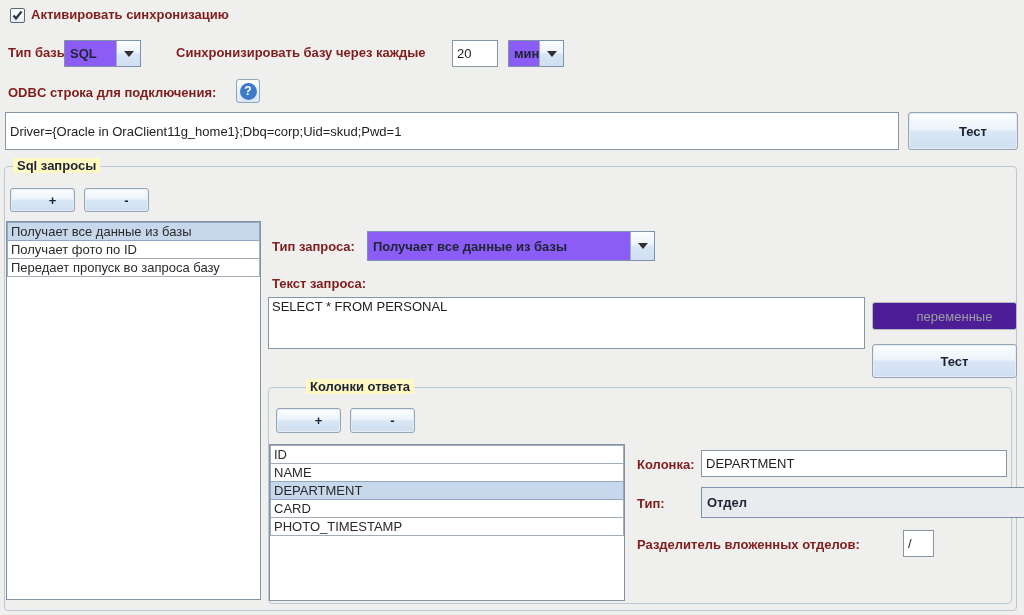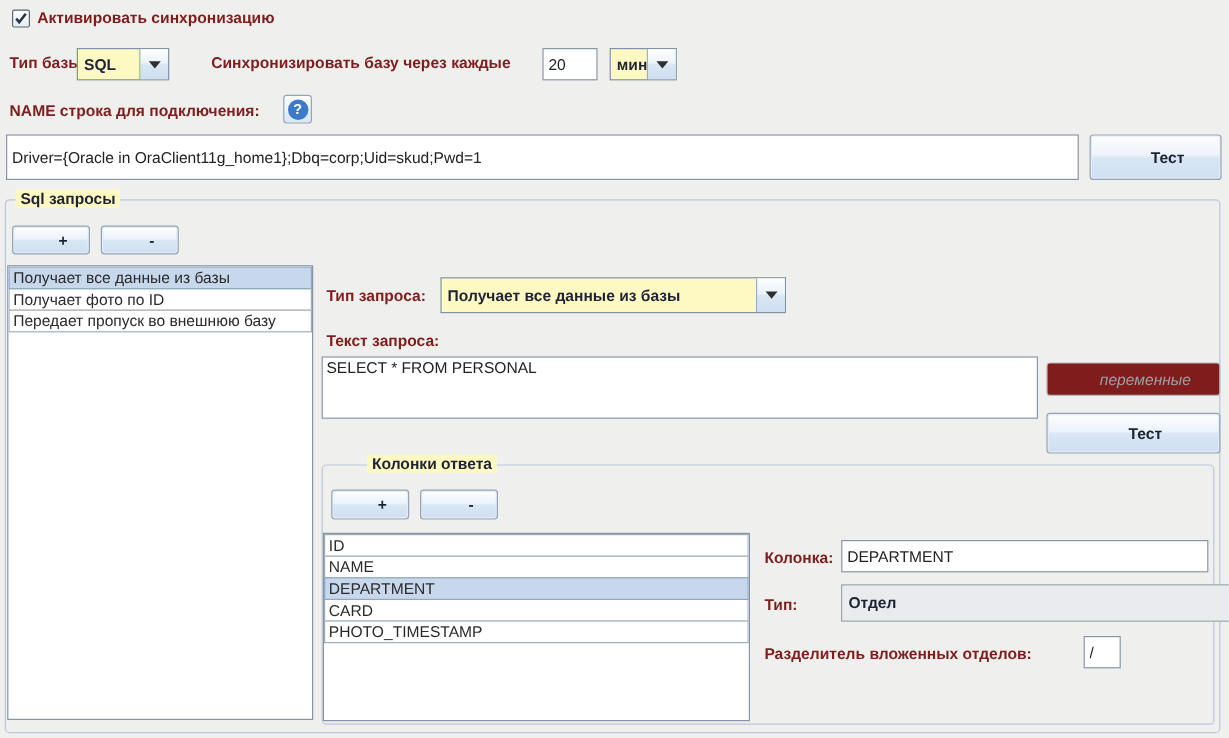--- a/index.html
+++ b/index.html
@@ -16,35 +16,35 @@
   
   .btn {
     display:flex; align-items:center; justify-content:center;
     background:linear-gradient(180deg,#fdfefe 0%,#ecf3fb 45%,#d8e6f5 52%,#cfdff2 100%);
     border:1px solid #94a5ba; border-radius:3px;
     font-weight:bold; color:#1c2230; cursor:pointer;
     box-shadow:0 0 0 1px #e7ecf2 inset;
     padding-left:20px;
   }
   .btn.disabled {
-    background:#7f1d1d; border-color:#b4bac1; color:#9d9fa3;
-    font-weight:normal; box-shadow:none; cursor:default;font-style:italic;
+    background:#4c1d95; border-color:#b4bac1; color:#9d9fa3;
+    font-weight:normal; box-shadow:none; cursor:default;
   }
 
   
   .tfield {
     background:#fff; border:1px solid #8795a5; color:#222;
     font-family:"Liberation Sans","DejaVu Sans",sans-serif; font-size:13px;
     padding:0 4px; outline:none;
   }
   textarea.tfield { resize:none; padding:1px 3px; line-height:16px; }
 
   
   .combo {
-    display:flex; align-items:stretch; background:#fef9c3;
+    display:flex; align-items:stretch; background:#8b5cf6;
     border:1px solid #7e93ab; cursor:pointer;
   }
   .combo .val {
     flex:1; display:flex; align-items:center; padding:0 5px;
     font-weight:bold; color:#1e2433; overflow:hidden; white-space:nowrap;
   }
   .combo.gray .val { background:#e9ebee; }
   .combo .arrow {
     width:24px; display:flex; align-items:center; justify-content:center;
     background:linear-gradient(180deg,#fdfefe 0%,#ecf3fb 45%,#d8e6f5 52%,#cfdff2 100%);
@@ -113,39 +113,39 @@
   </div>
   <div class="abs lbl" style="left:176px;top:45px;">Синхронизировать базу через каждые</div>
   <input class="abs tfield" style="left: 452px; top: 40px; width: 46px; height: 27px;" value="20">
   <div class="abs combo" style="left:508px;top:40px;width:56px;height:27px;">
     <div class="val">мин</div>
     <div class="arrow">
         <div class="tri"></div>
       </div>
   </div>
 
-  <div class="abs lbl" style="left:8px;top:85px;">NAME строка для подключения:</div>
+  <div class="abs lbl" style="left:8px;top:85px;">ODBC строка для подключения:</div>
   <div class="abs helpbtn" style="left:236px;top:79px;width:24px;height:24px;">
     <div class="helpcircle">?</div>
   </div>
 
   <input class="abs tfield" style="left: 5px; top: 112px; width: 894px; height: 38px;" value="Driver={Oracle in OraClient11g_home1};Dbq=corp;Uid=skud;Pwd=1">
   <div class="abs btn" style="left:908px;top:112px;width:110px;height:38px;">Тест</div>
 
   <div class="abs group" style="left:4px;top:166px;width:1013px;height:445px;">
     <div class="gtitle">Sql запросы</div>
   </div>
 
   <div class="abs btn" style="left:10px;top:188px;width:65px;height:24px;">+</div>
   <div class="abs btn" style="left:84px;top:188px;width:65px;height:24px;">-</div>
 
   <div class="abs listbox" style="left:6px;top:221px;width:255px;height:379px;">
     <div class="li sel">Получает все данные из базы</div>
     <div class="li">Получает фото по ID</div>
-    <div class="li">Передает пропуск во внешнюю базу</div>
+    <div class="li">Передает пропуск во запроса базу</div>
   </div>
 
   <div class="abs lbl" style="left:272px;top:239px;">Тип запроса:</div>
   <div class="abs combo" style="left:367px;top:231px;width:288px;height:30px;">
     <div class="val">Получает все данные из базы</div>
     <div class="arrow">
         <div class="tri"></div>
       </div>
   </div>
 

